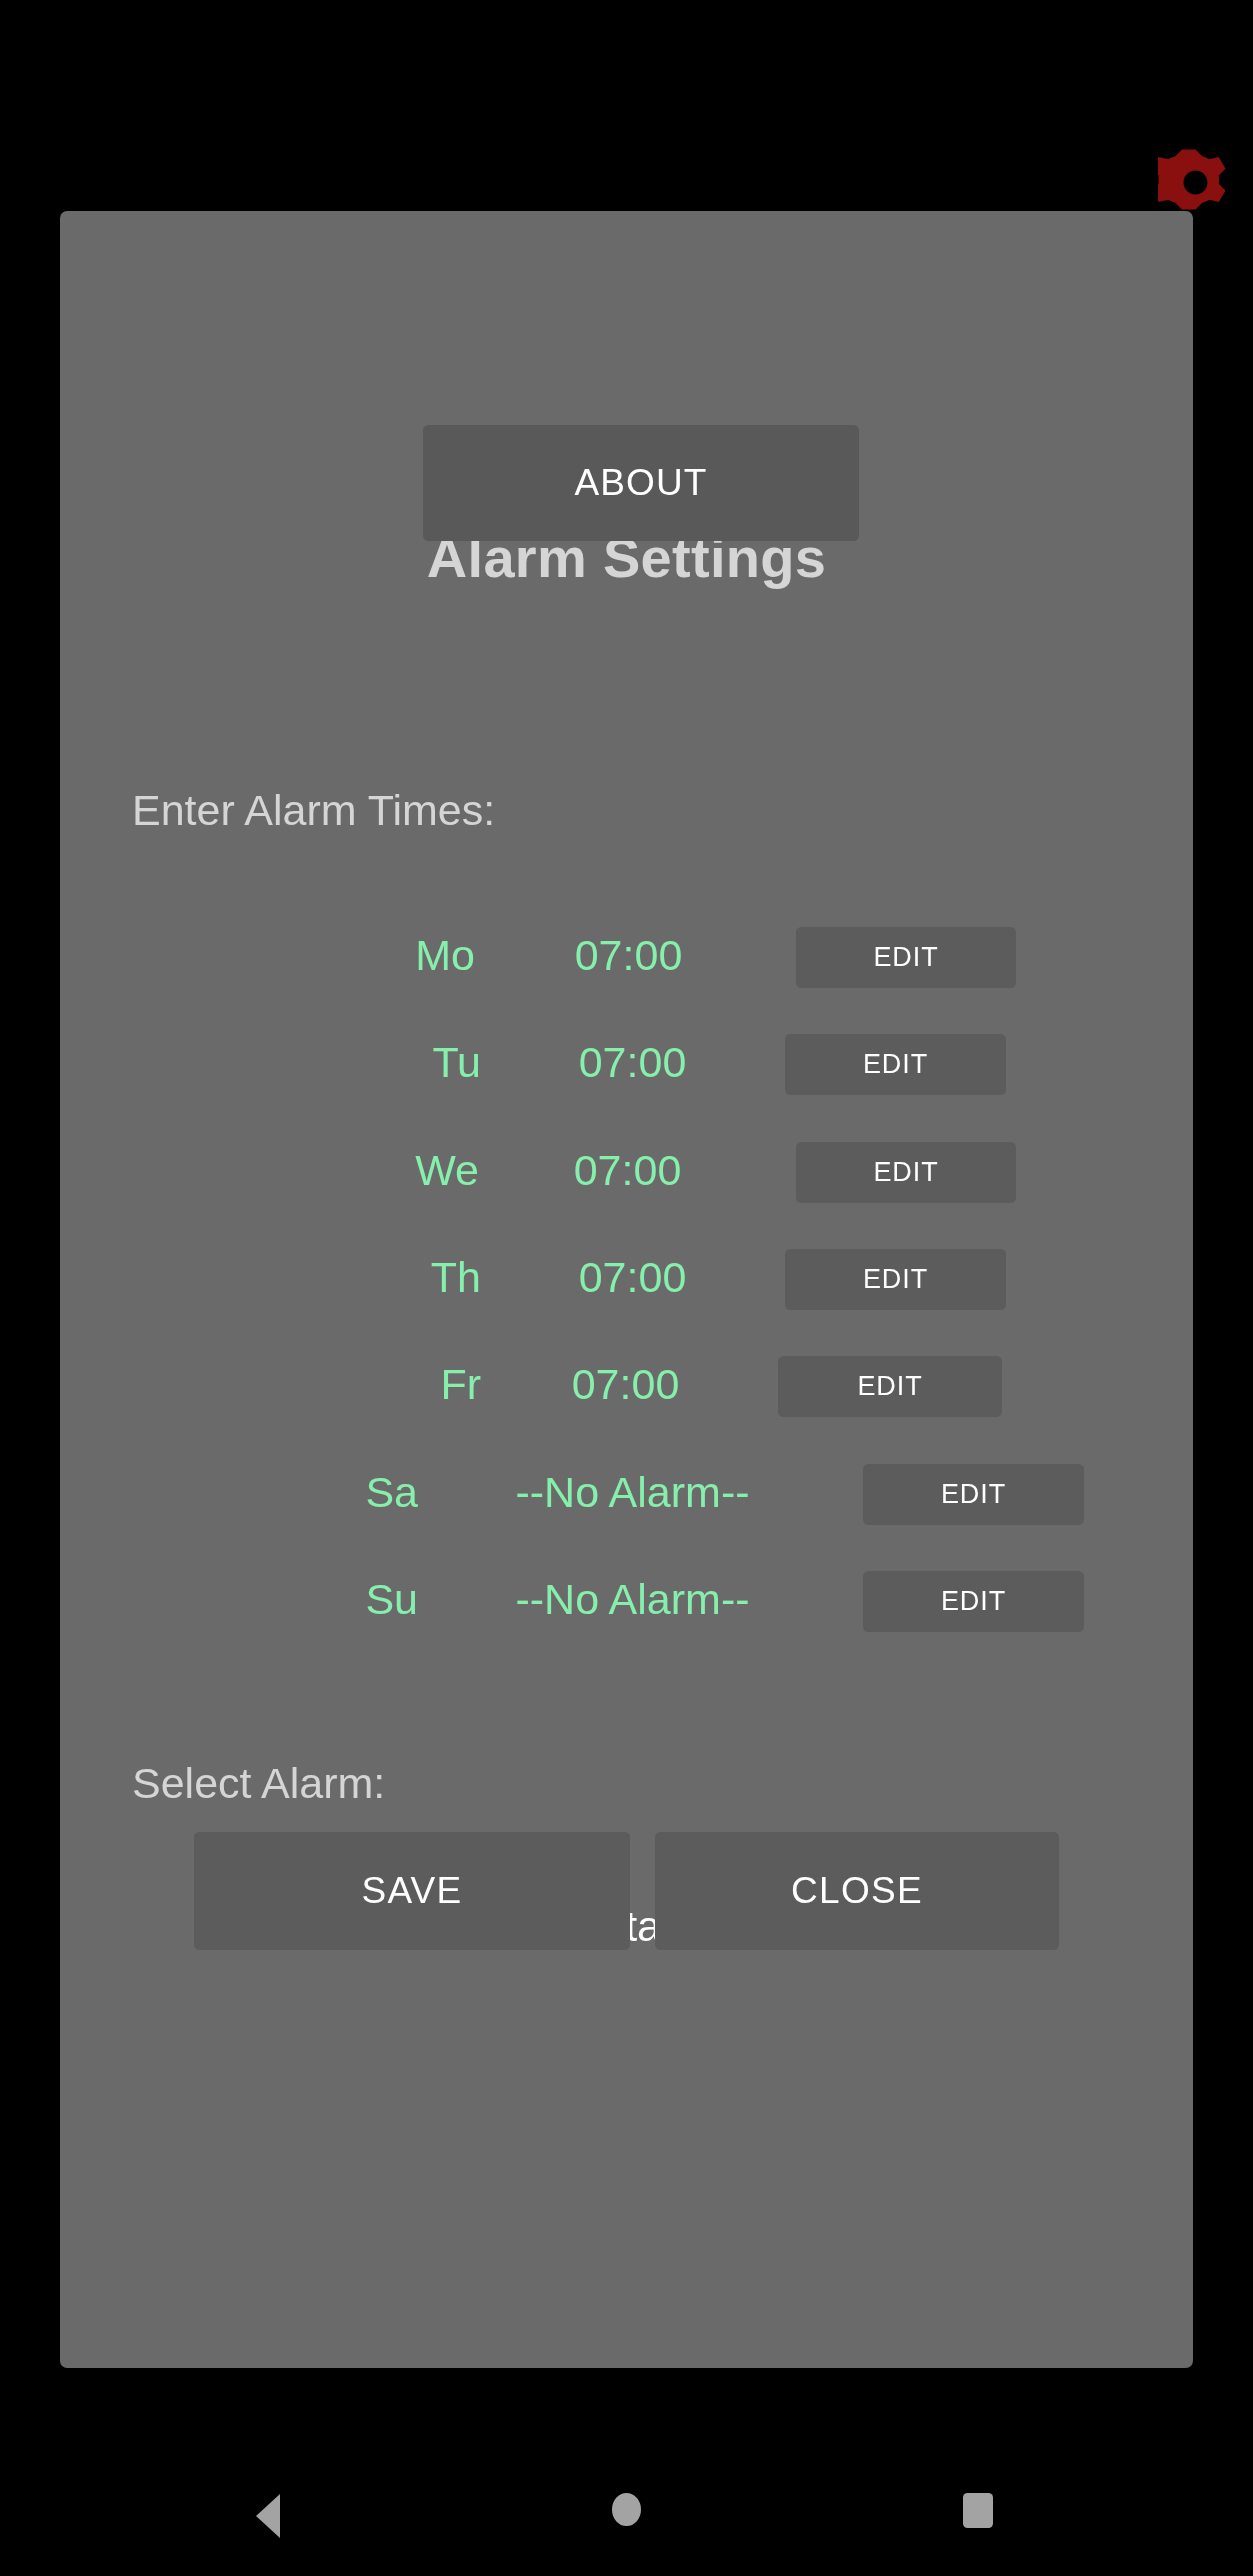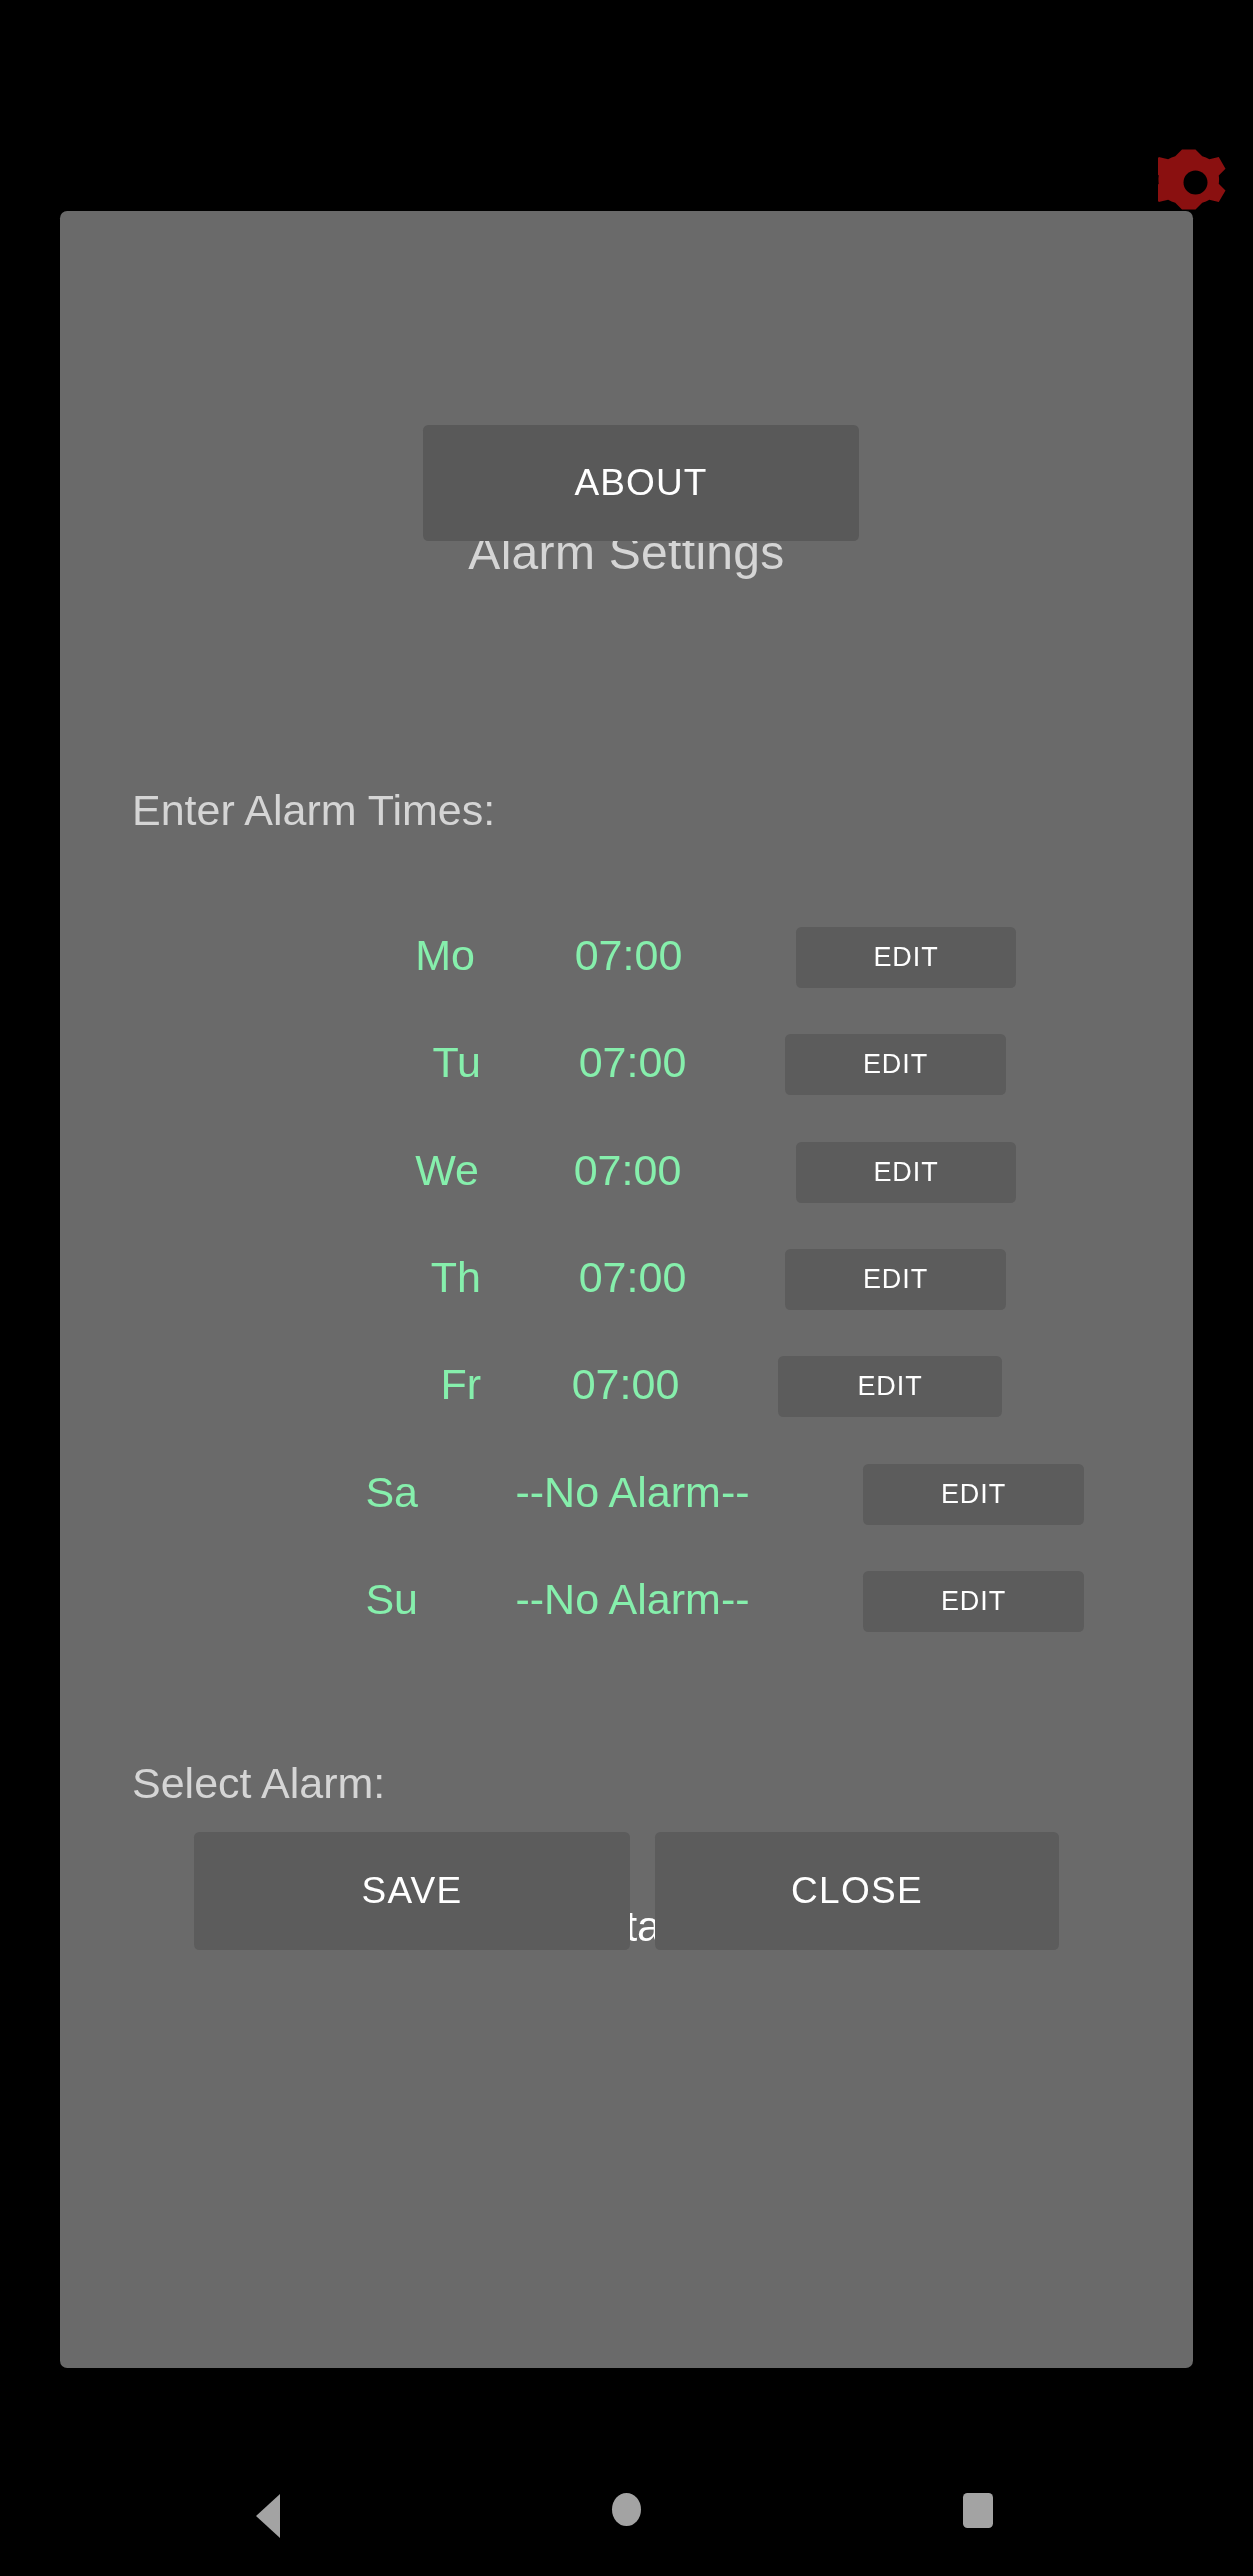--- a/index.html
+++ b/index.html
@@ -37,22 +37,22 @@
     border-radius: 7.2px;
     overflow: hidden;
   }
 
   .panel-title {
     position: absolute;
     left: 0;
     top: 314px;
     width: 1133px;
     text-align: center;
-    font-size: 48px;
-    font-weight: normal;
+    font-size: 56px;
+    font-weight: bold;
     color: #d5d5d5;
     letter-spacing: 0.3px;
   }
 
   .about-button {
     position: absolute;
     left: 363px;
     top: 214px;
     width: 436px;
     height: 116px;

